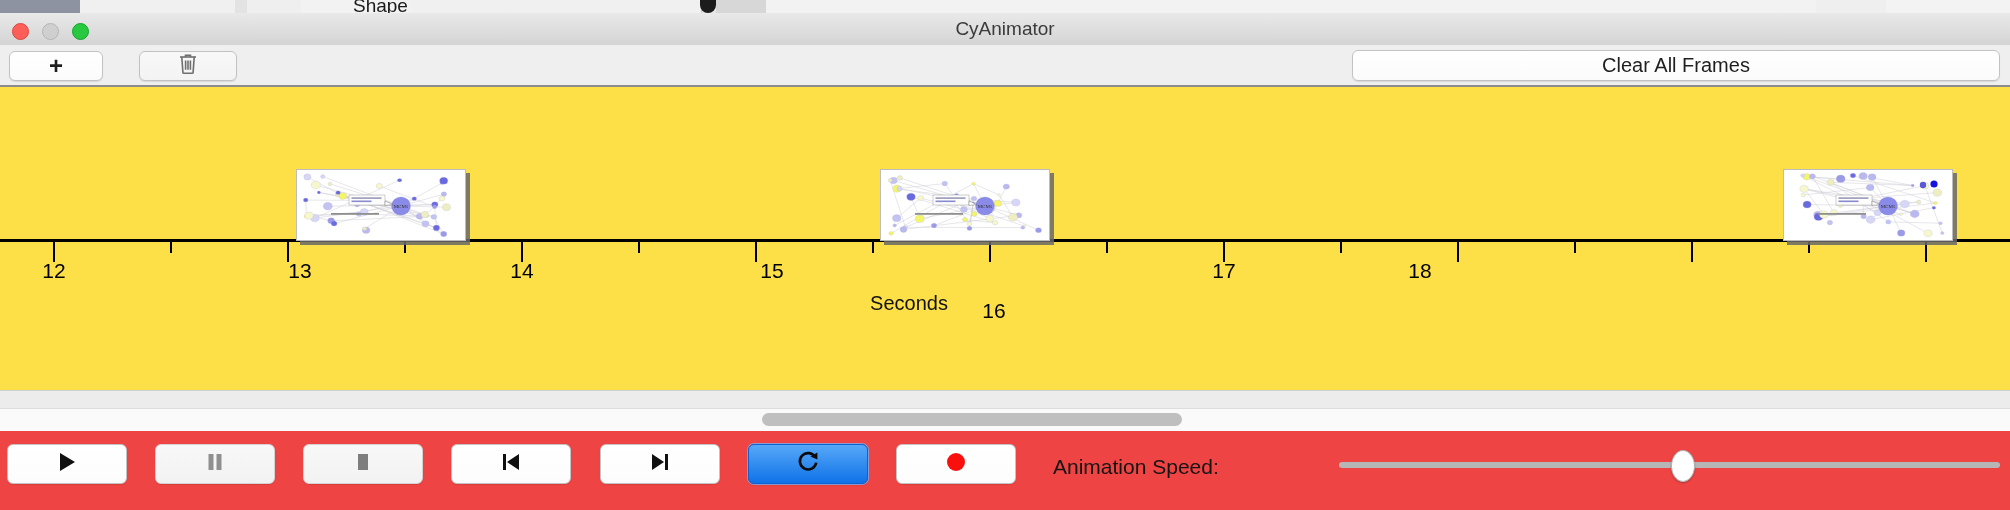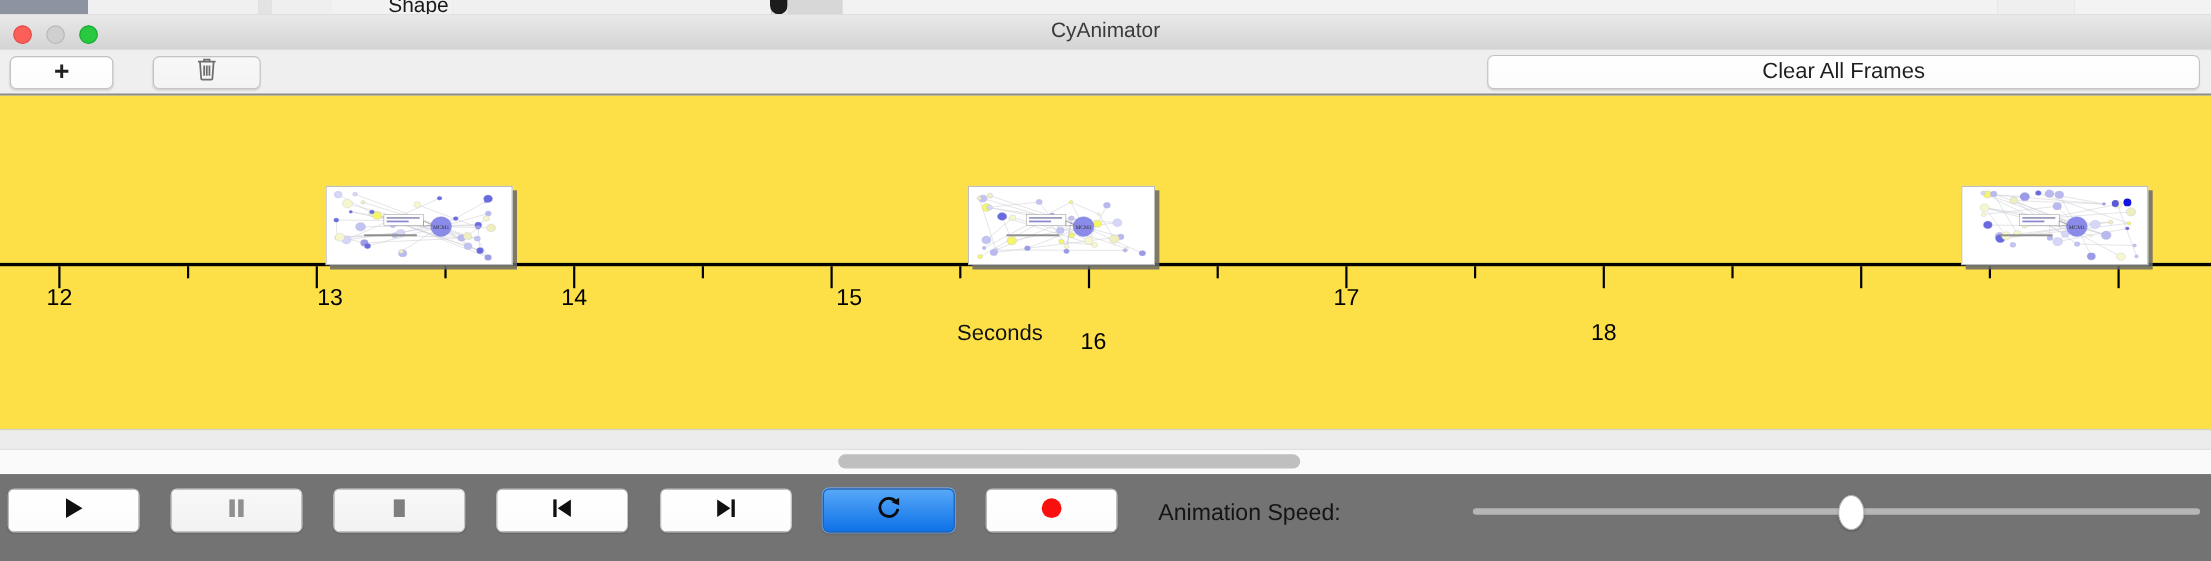--- a/index.html
+++ b/index.html
@@ -189,21 +189,21 @@
     border-radius: 7px;
     background: #bfbfbf;
     cursor: pointer;
   }
 
   
   .transport {
     position: absolute;
     left: 0; top: 431px;
     width: 2010px; height: 79px;
-    background: #737373;
+    background: #ef4444;
   }
   .tbtn {
     position: absolute;
     top: 13px;
     box-sizing: border-box;
     width: 120px;
     height: 40px;
     border: 1px solid #c3c3c3;
     border-radius: 6px;
     background: linear-gradient(#ffffff, #fcfcfc);
@@ -322,21 +322,21 @@
         <div class="tick major" style="left: 755px;"></div>
         <div class="tick-label" style="left: 772px;">15</div>
         <div class="tick minor" style="left: 872px;"></div>
         <div class="tick major" style="left: 989px;"></div>
         <div class="tick-label" style="left: 994px; margin-top: 40px;">16</div>
         <div class="tick minor" style="left: 1106px;"></div>
         <div class="tick major" style="left: 1223px;"></div>
         <div class="tick-label" style="left: 1224px;">17</div>
         <div class="tick minor" style="left: 1340px;"></div>
         <div class="tick major" style="left: 1457px;"></div>
-        <div class="tick-label" style="left: 1458px; margin-top: 32px;">18</div>
+        <div class="tick-label" style="left: 1420px;">18</div>
         <div class="tick minor" style="left: 1574px;"></div>
         <div class="tick major" style="left: 1691px;"></div>
         <div class="tick minor" style="left: 1808px;"></div>
         <div class="tick major" style="left: 1925px;"></div>
       </div>
     <div id="frames-host">
         <div class="frame" style="left: 296px;">
           <svg class="net" viewBox="0 0 168 70" preserveAspectRatio="none">
             <rect width="168" height="70" fill="#ffffff"></rect>
             <g stroke="#c9c9d2" stroke-width="0.45" fill="none">

